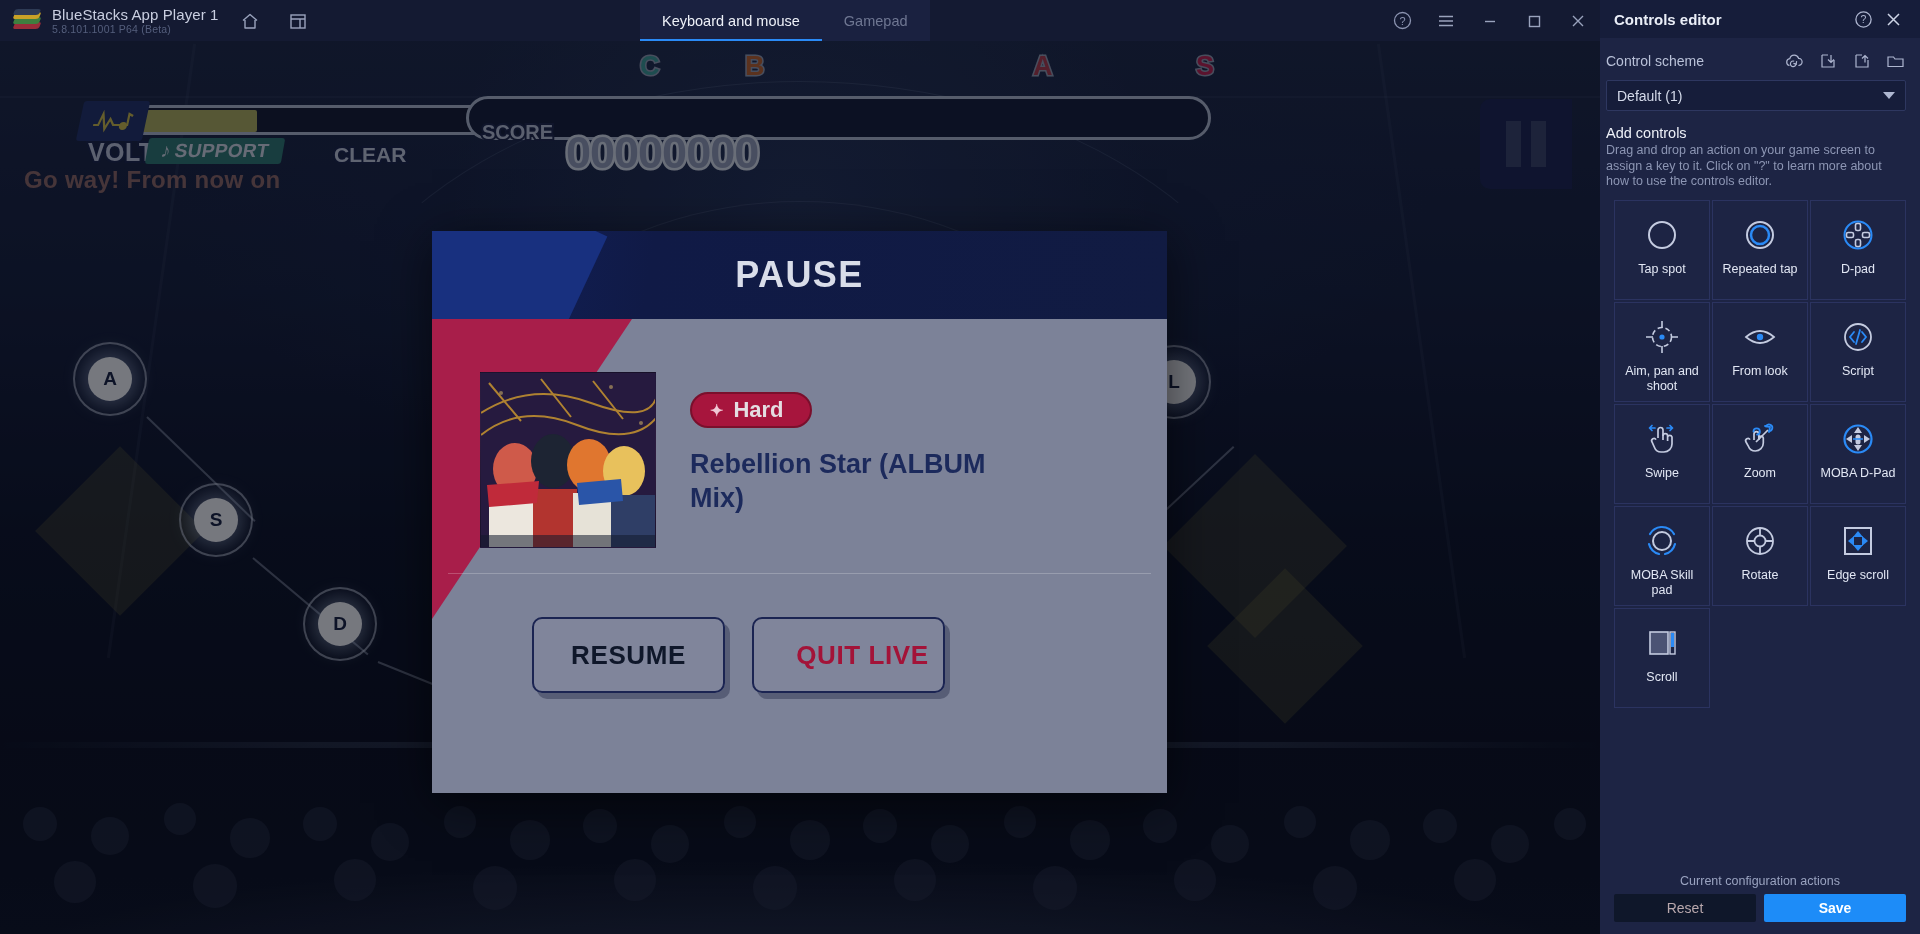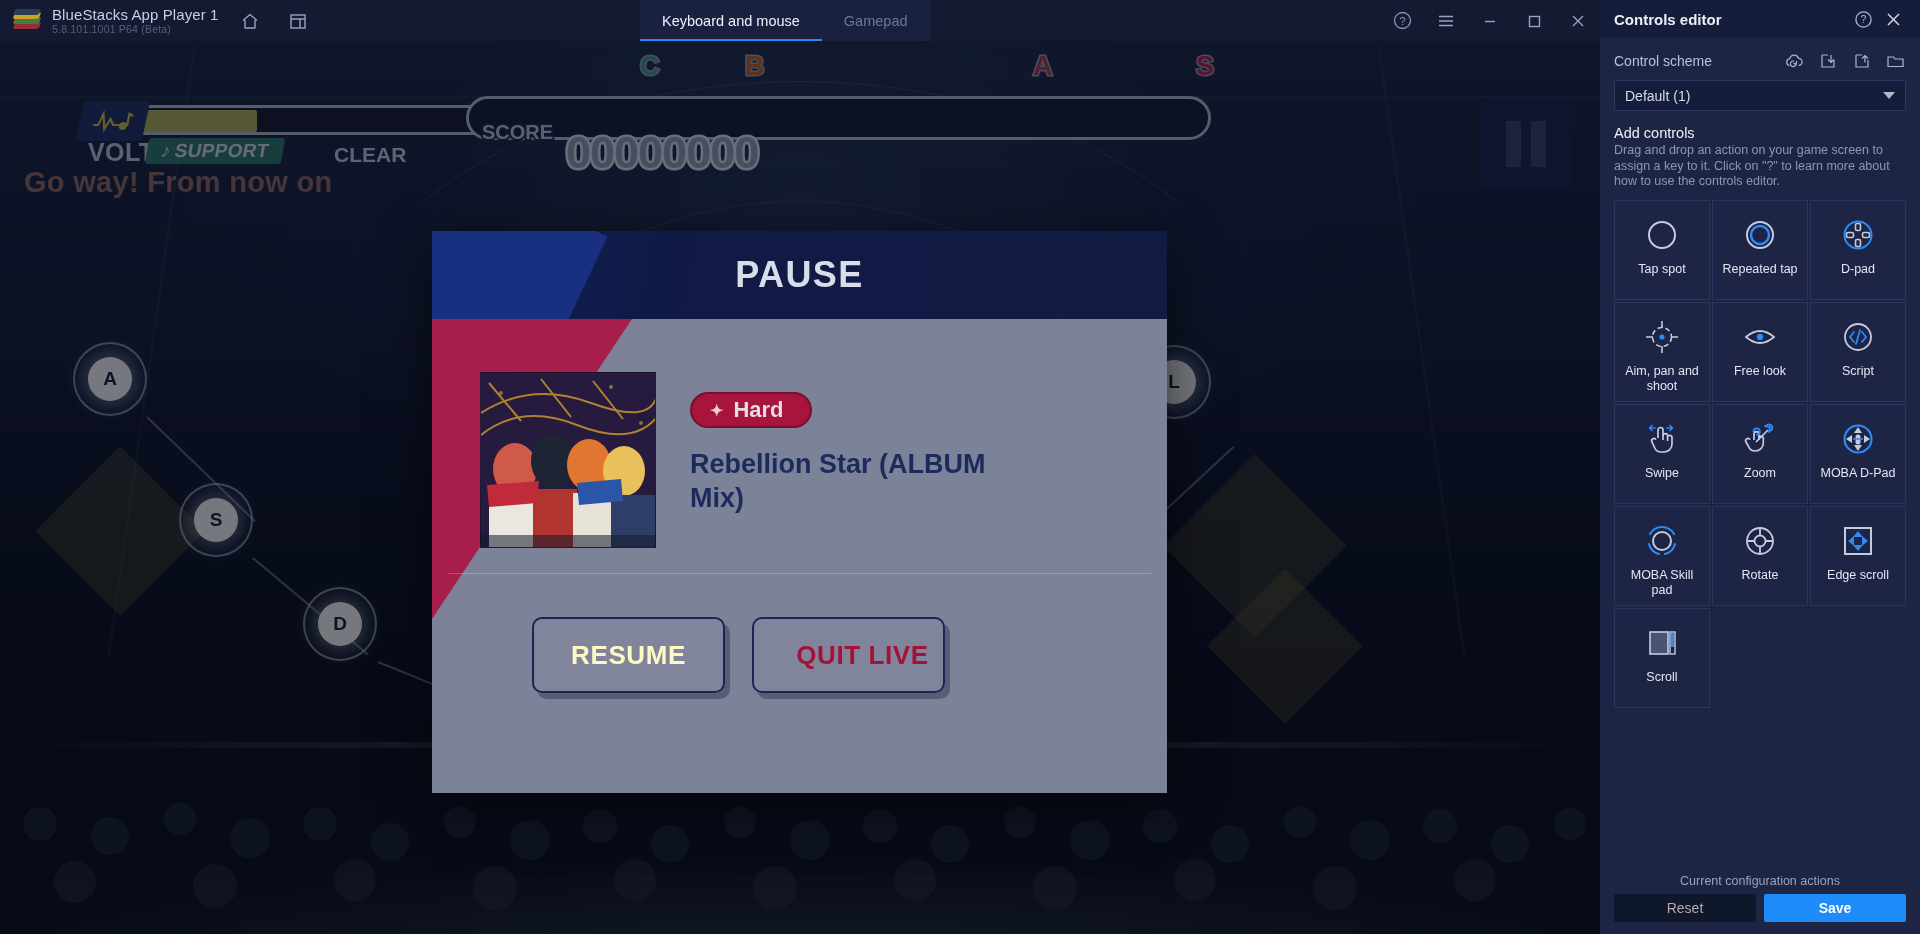--- a/index.html
+++ b/index.html
@@ -126,21 +126,21 @@
     position:absolute; left: 282px; top: 46px; font-size: 21px; font-weight: 800;
     color: #ccd2e3; -webkit-text-stroke: 4px #1a2347; paint-order: stroke fill;
   }
   .support-badge {
     position:absolute; left: 95px; top: 41px; height: 26px; padding: 0 14px;
     background: #2f7d73; border-radius: 3px; transform: skewX(-10deg);
     display:flex; align-items:center; gap:4px;
     font-size: 19px; font-weight: 800; color: #dde3ee; letter-spacing:.3px;
   }
   .lyric {
-    position:absolute; left: 24px; top: 125px; font-size: 29px; font-weight: 800;
+    position:absolute; left: 24px; top: 125px; font-size: 24px; font-weight: 800;
     color: rgba(226,152,128,.62); letter-spacing: .3px;
   }
   .score-track {
     position:absolute; left: 466px; top: 55px; width: 745px; height: 44px;
     background: #141c36; border: 3px solid #b9c2d6; border-radius: 22px;
   }
   .grade { position:absolute; top: 10px; font-size: 27px; font-weight: 800; }
   .grade span { display:inline-block; -webkit-text-stroke: 3px rgba(220,228,242,.65); paint-order: stroke fill; }
   .score-label {
     position:absolute; left: 482px; top: 80px; font-size: 20px; font-weight:800;
@@ -238,35 +238,35 @@
   }
   .modal-btn {
     position: absolute; top: 298px; width: 193px; height: 76px;
     border: 2px solid #1b2452; border-radius: 10px;
     background: rgba(255,255,255,.03);
     display:flex; align-items:center; justify-content:center;
     font-size: 26px; font-weight: 700; letter-spacing: .6px;
     cursor:pointer;
     box-shadow: 5px 6px 0 rgba(20,26,55,.35);
   }
-  #btn-resume { left: 100px; color: #fef9c3; }
+  #btn-resume { left: 100px; color: #0f172a; }
   #btn-quit { left: 320px; color: #a31338; padding-left: 28px; }
 
   
   #panel {
     position:absolute; right:0; top:0; width: 320px; height: 934px;
     background: #1d2444; display:flex; flex-direction:column;
   }
   .panel-head {
     height: 38px; background: #161d3a;
     display:flex; align-items:center; padding: 0 12px 0 14px; flex:none;
   }
   .panel-head .ph-title { font-size: 15px; font-weight: 700; color: #eaeef7; flex:1; }
   .ph-icon { width: 30px; height: 30px; display:flex; align-items:center; justify-content:center; cursor:pointer; }
-  .panel-section { padding: 12px 14px 0 14px; flex:none; }
+  .panel-section { padding: 12px 14px 0 6px; flex:none; }
   .scheme-row { display:flex; align-items:center; margin-bottom: 9px; }
   .scheme-label { font-size: 14px; color: #b9c1d8; flex:1; }
   .scheme-icons { display:flex; gap: 13px; }
   .sc-ic { width: 21px; height: 21px; display:flex; align-items:center; justify-content:center; cursor:pointer; }
   .scheme-select {
     position:relative; height: 31px; background: #161d3a;
     border: 1px solid #2e3760; border-radius: 2px;
     display:flex; align-items:center; padding: 0 10px;
   }
   .scheme-select .val { font-size: 14px; color: #d4daea; flex: 1; }
@@ -643,21 +643,21 @@
         </div>
         <div class="tl">Aim, pan and shoot</div>
       </div>
       <div class="tile">
         <div class="ti">
           <svg width="36" height="28" viewBox="0 0 36 28">
               <path d="M4 14 Q18 2 32 14 Q18 26 4 14 Z" stroke="#c4cbe0" stroke-width="1.7" fill="none"></path>
               <circle cx="18" cy="14" r="3.2" fill="#2a8af6"></circle>
             </svg>
         </div>
-        <div class="tl">Free look</div>
+        <div class="tl">From look</div>
       </div>
       <div class="tile">
         <div class="ti">
           <svg width="34" height="34" viewBox="0 0 34 34">
               <circle cx="17" cy="17" r="13" stroke="#c4cbe0" stroke-width="1.8" fill="none"></circle>
             <path d="M13 12 L9 17 L13 22 M21 12 L25 17 L21 22 M19 10 L15 24" stroke="#2a8af6" stroke-width="1.8" fill="none" stroke-linecap="round"></path>
             </svg>
         </div>
         <div class="tl">Script</div>
       </div>

